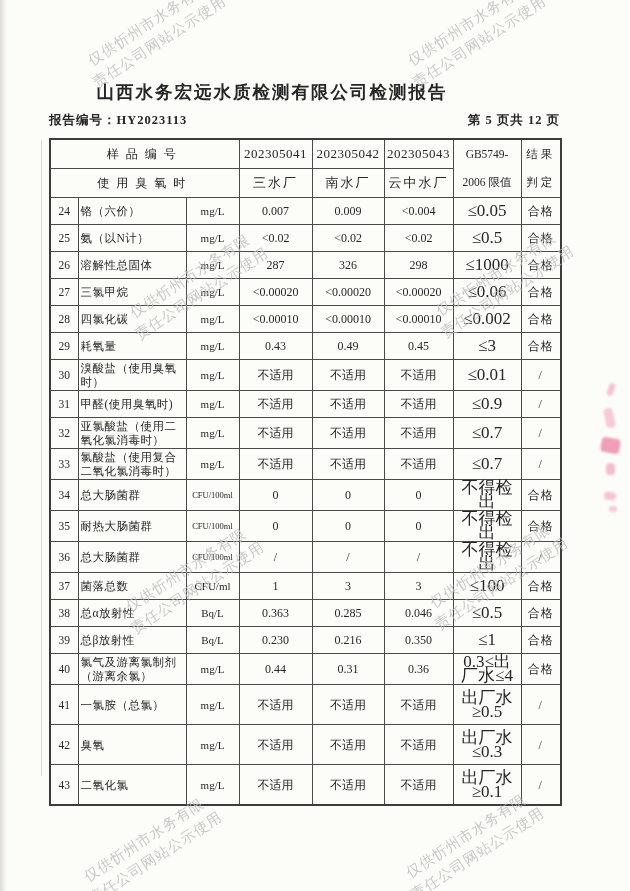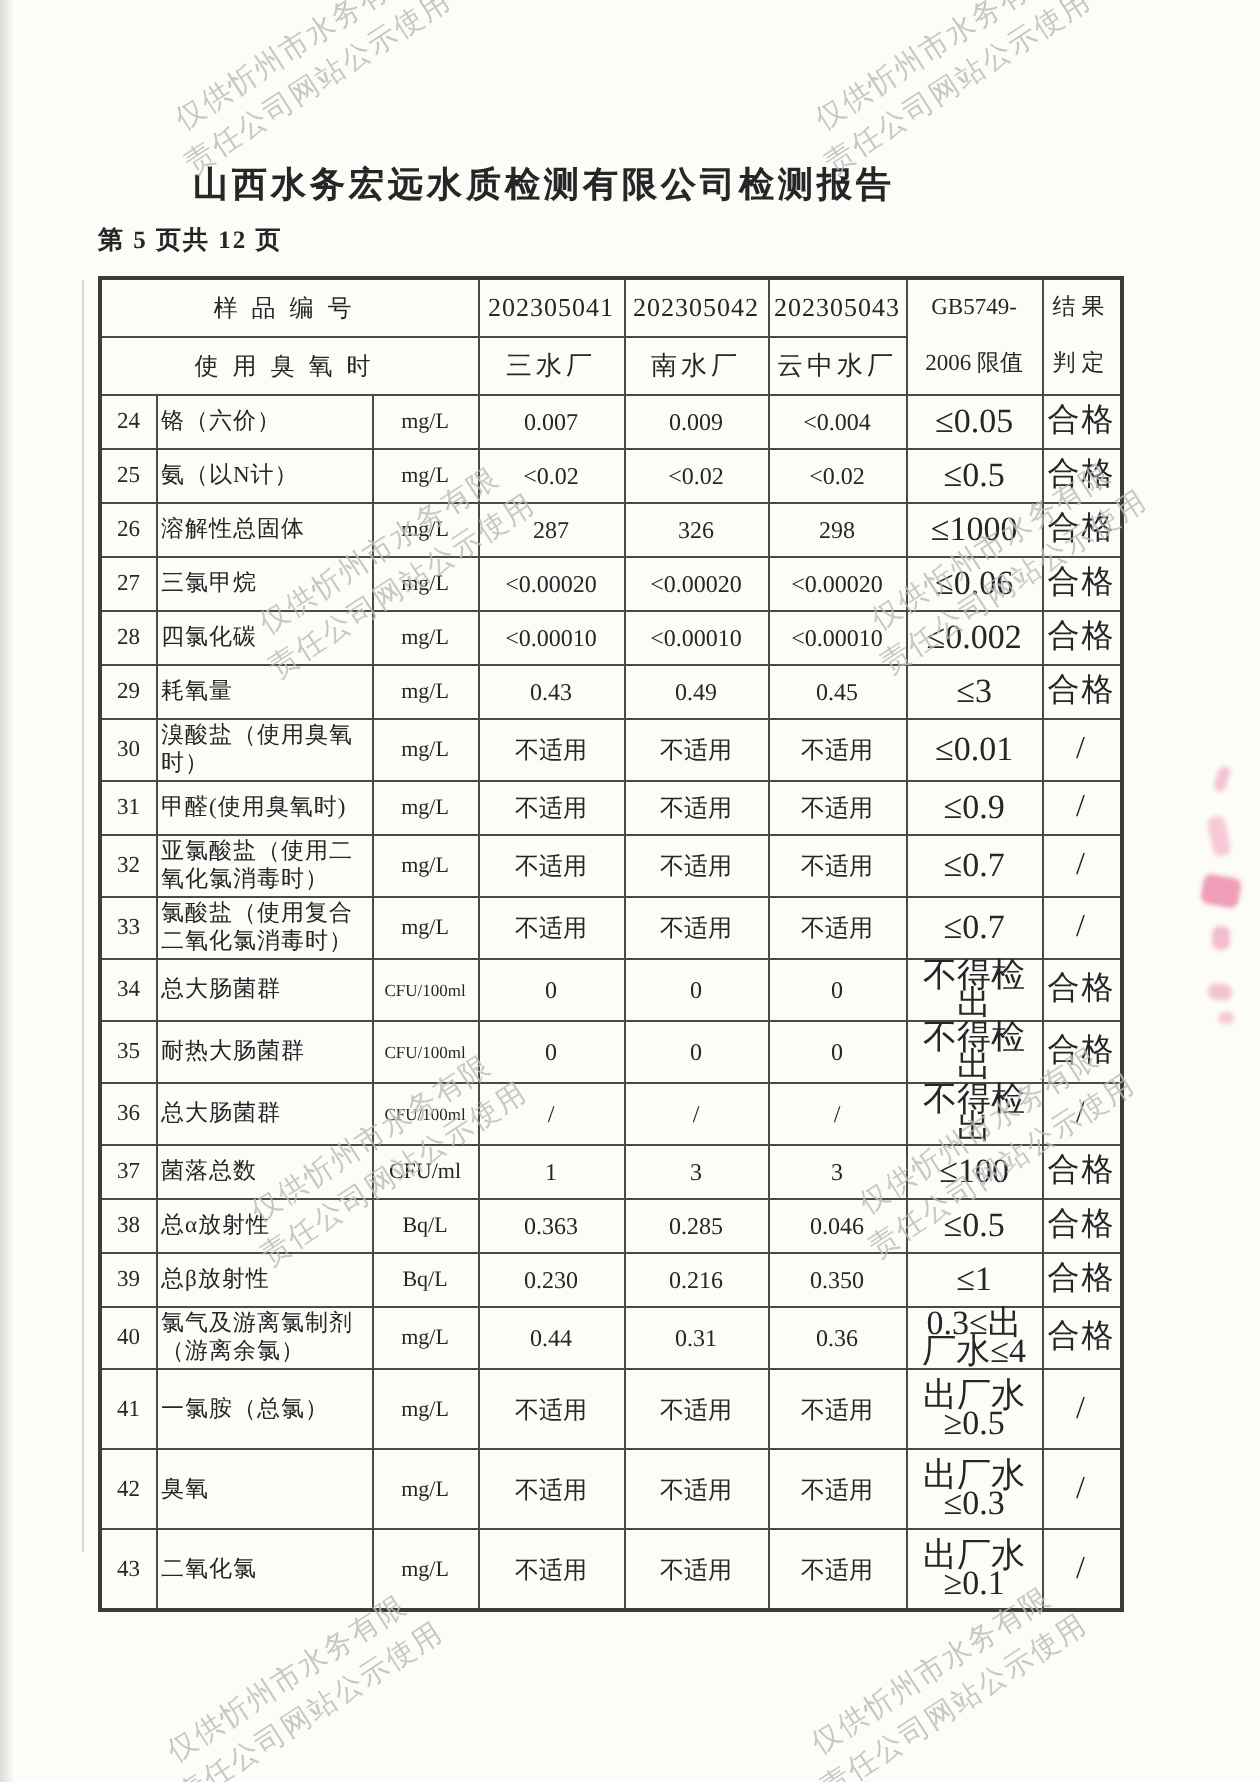--- a/index.html
+++ b/index.html
@@ -35,21 +35,21 @@
   thead .stack{vertical-align:middle;}
   thead .stack span{display:block;line-height:15px;}
   thead .stack .gap{height:13px;display:block;}
   thead .rj{letter-spacing:3px;}
   tbody td{height:24px;}
   td.item{text-align:left;padding-left:2px;letter-spacing:.5px;}
   td.unit{font-size:11px;}
   td.unit.small-unit{font-size:8.5px;letter-spacing:0;}
   td.val{font-size:12px;margin-left:21px;}
   td.lim{font-size:17px;}
-  td.res{font-size:16px;letter-spacing:1px;}
+  td.res{font-size:12px;letter-spacing:1px;}
   tbody tr:nth-last-child(-n+3) td{height:37px;}
   
   .wm{position:absolute;width:176px;transform:rotate(-33deg);color:#bbbbb9;
     opacity:.8;font-size:14.5px;line-height:21px;letter-spacing:1px;text-align:center;
     font-family:"Liberation Sans","DejaVu Sans",sans-serif;pointer-events:none;z-index:5;}
   .wm span{display:block;white-space:nowrap;}
   .wm1{left:66px;top:12px}.wm2{left:386px;top:12px}
   .wm3{left:108px;top:264px}.wm4{left:414px;top:262px}
   .wm5{left:104px;top:558px}.wm6{left:408px;top:554px}
   .wm7{left:62px;top:828px}.wm8{left:384px;top:824px}
@@ -65,20 +65,21 @@
 </style>
 </head>
 <body>
 
 <div class="scan-left-edge"></div>
 <div class="ghost-line"></div>
 
 <div class="title">山西水务宏远水质检测有限公司检测报告</div>
 
 <div class="meta">
+  <span>报告编号：HY2023113</span>
   <span>第 5 页共 12 页</span>
 </div>
 
 <table>
   <colgroup>
     <col class="c-no">
       <col class="c-item">
       <col class="c-unit">
     <col class="c-v1">
       <col class="c-v2">

